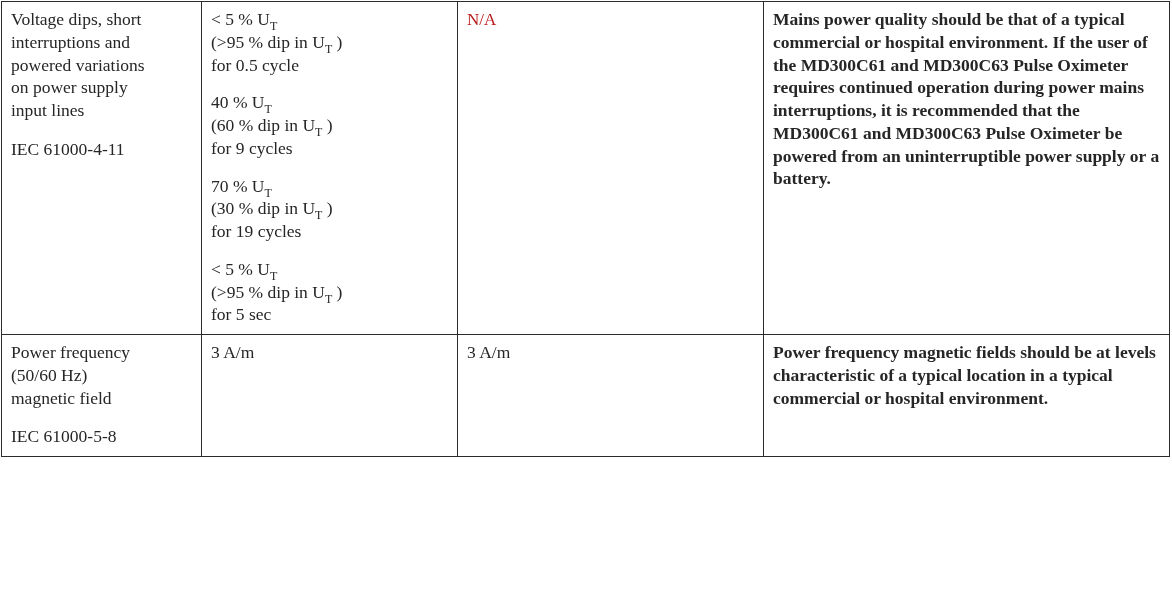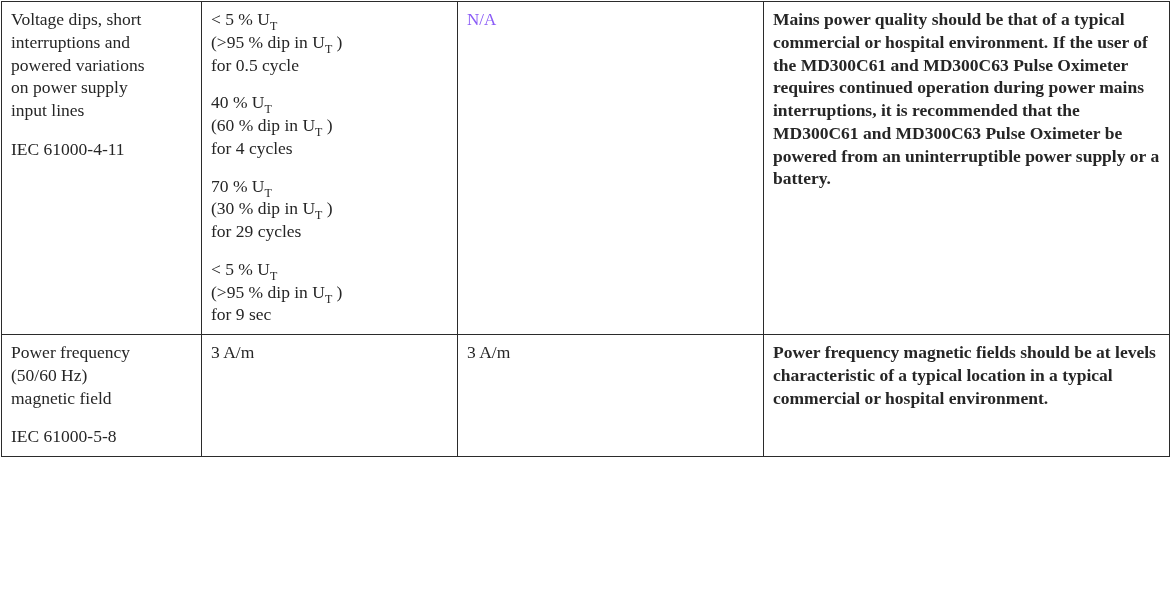--- a/index.html
+++ b/index.html
@@ -46,21 +46,21 @@
   .blk { margin: 0; }
   .blk + .blk { margin-top: 15px; }
   .tight { margin: 0; }
 
   .sub {
     font-size: 12px;
     vertical-align: sub;
     line-height: 0;
   }
   .na {
-    color: #8b5cf6;
+    color: #b91c1c;
     font-size: 17px;
   }
 
   
   .c1-line { margin: 0; }
   .c1-gap { height: 16px; }
 
   
   td.note-cell {
     padding: 9px 9px 10px 9px;
@@ -108,31 +108,31 @@
 
         <td class="col2">
           <div class="blk">
             <div class="tight"><span>&lt; 5 % U</span><span class="sub">T</span></div>
             <div class="tight"><span>(&gt;95 % dip in U</span><span class="sub">T</span><span> )</span></div>
             <div class="tight">for 0.5 cycle</div>
           </div>
           <div class="blk">
             <div class="tight"><span>40 % U</span><span class="sub">T</span></div>
             <div class="tight"><span>(60 % dip in U</span><span class="sub">T</span><span> )</span></div>
-            <div class="tight">for 4 cycles</div>
+            <div class="tight">for 9 cycles</div>
           </div>
           <div class="blk">
             <div class="tight"><span> 70 % U</span><span class="sub">T</span></div>
             <div class="tight"><span>(30 % dip in U</span><span class="sub">T</span><span> )</span></div>
-            <div class="tight">for 29 cycles</div>
+            <div class="tight">for 19 cycles</div>
           </div>
           <div class="blk">
             <div class="tight"><span>&lt; 5 % U</span><span class="sub">T</span></div>
             <div class="tight"><span>(&gt;95 % dip in U</span><span class="sub">T</span><span> )</span></div>
-            <div class="tight">for 9 sec</div>
+            <div class="tight">for 5 sec</div>
           </div>
         </td>
 
         <td class="col3 cell-mid">
           <span class="na">N/A</span>
         </td>
 
         <td class="col4 cell-mid">
           <p class="para">Mains power quality should be that of a typical commercial or hospital environment. If the user of the MD300C61 and MD300C63 Pulse Oximeter requires continued operation during power mains interruptions, it is recommended that the MD300C61 and MD300C63 Pulse Oximeter be powered from an uninterruptible power supply or a battery.</p>
         </td>

